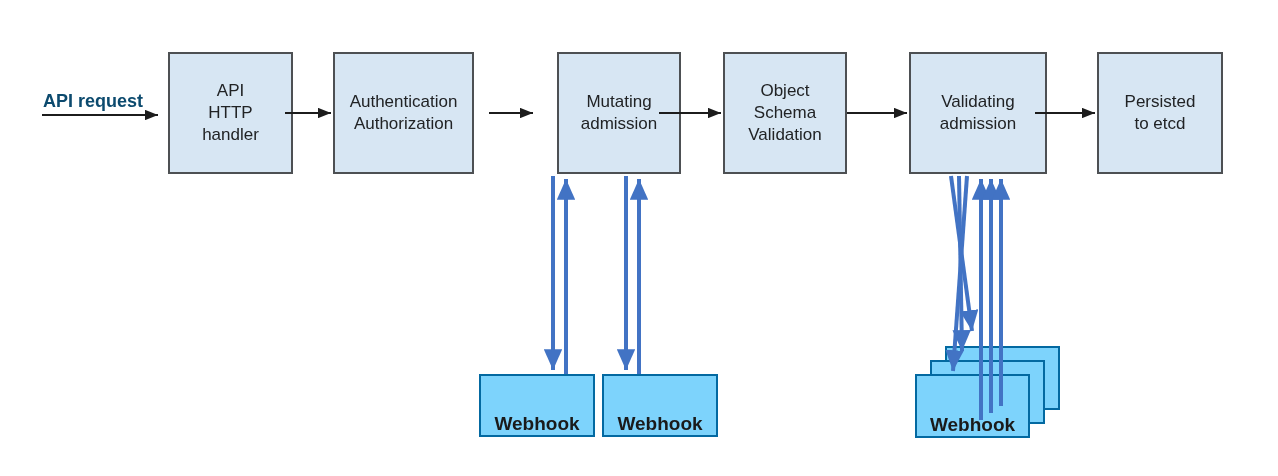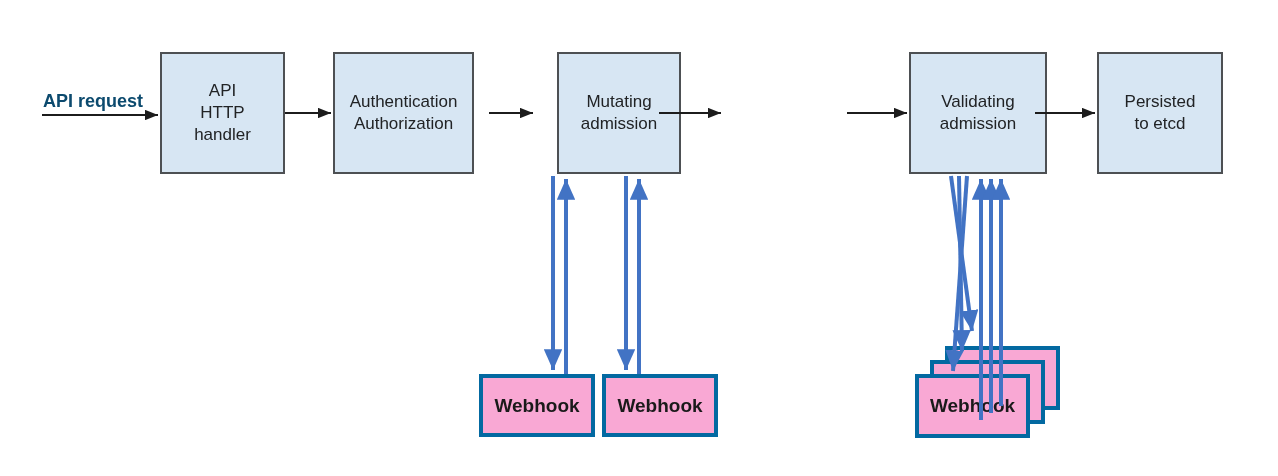--- a/index.html
+++ b/index.html
@@ -26,24 +26,24 @@
   }
   .stage .lbl {
     white-space: pre-line;
     font-size: 17px;
     line-height: 22px;
     color: #212325;
   }
   .webhook {
     position: absolute;
     box-sizing: border-box;
-    background: #f9a8d4;
-    border: 4px solid #0369a1;
+    background: #7dd3fc;
+    border: 2px solid #0369a1;
     display: flex;
-    align-items: center;
+    align-items: flex-end;
     justify-content: center;
     text-align: center;
   }
   .webhook .lbl {
     font-size: 19px;
     font-weight: bold;
     color: #1a1a1a;
     white-space: nowrap;
   }
   #api-request-label {
@@ -58,21 +58,21 @@
     white-space: nowrap;
   }
   #arrow-layer {
     position: absolute;
     left: 0; top: 0;
     width: 1278px; height: 476px;
     z-index: 5;
     pointer-events: none;
   }
   
-  #stage-0 { left: 160px;  width: 125px; }
+  #stage-0 { left: 168px;  width: 125px; }
   #stage-1 { left: 333px;  width: 141px; }
   #stage-2 { left: 535px;  width: 124px; margin-left: 22px; }
   #stage-3 { left: 723px;  width: 124px; }
   #stage-4 { left: 909px;  width: 138px; }
   #stage-5 { left: 1097px; width: 126px; }
   
   #mut-webhook-0 { left: 479px; top: 374px; width: 116px; height: 63px; z-index: 2; }
   #mut-webhook-1 { left: 602px; top: 374px; width: 116px; height: 63px; z-index: 2; }
   
   #val-webhook-back   { left: 945px; top: 346px; width: 115px; height: 64px; z-index: 1; }
@@ -91,20 +91,25 @@
 HTTP
 handler</span>
   </div>
   <div class="stage" id="stage-1">
     <span class="lbl">Authentication
 Authorization</span>
   </div>
   <div class="stage" id="stage-2">
     <span class="lbl">Mutating
 admission</span>
+  </div>
+  <div class="stage" id="stage-3">
+    <span class="lbl">Object
+Schema
+Validation</span>
   </div>
   <div class="stage" id="stage-4">
     <span class="lbl">Validating
 admission</span>
   </div>
   <div class="stage" id="stage-5">
     <span class="lbl">Persisted
 to etcd</span>
   </div>
 

